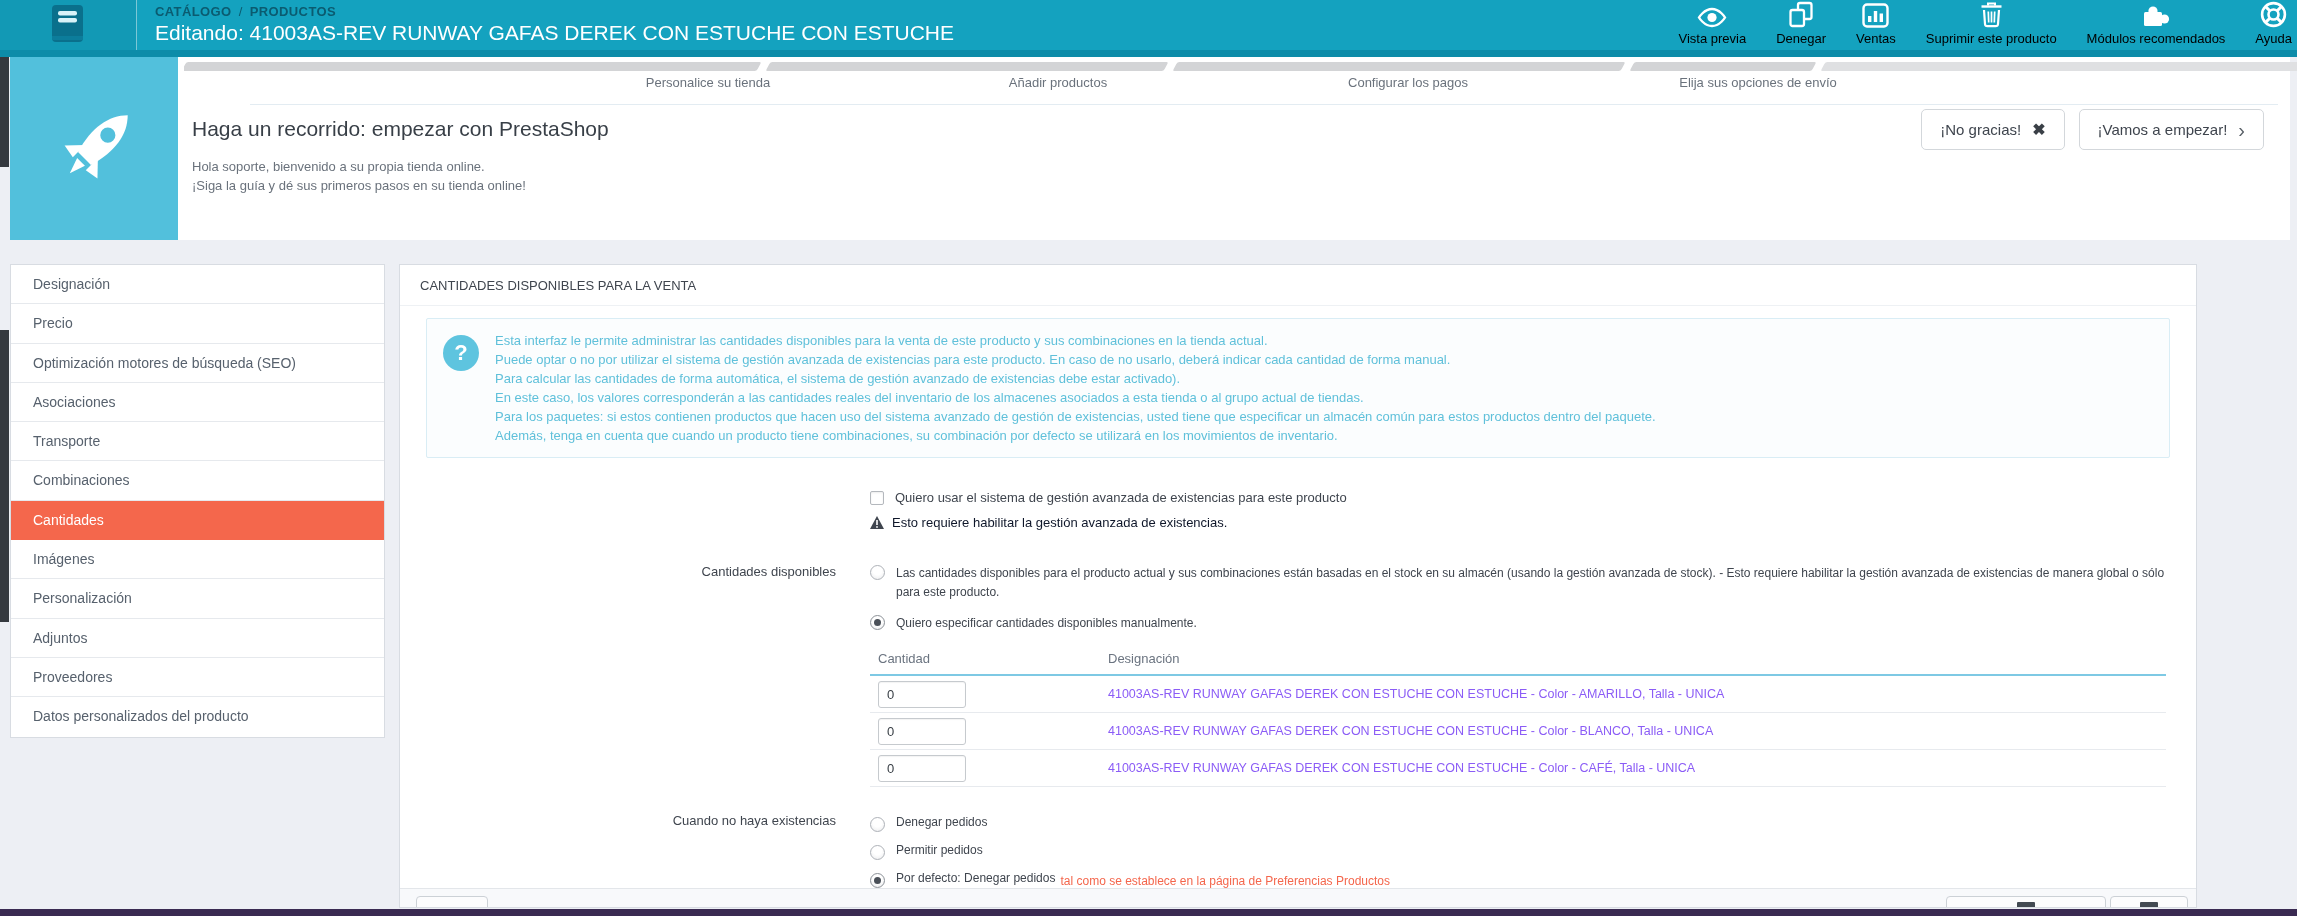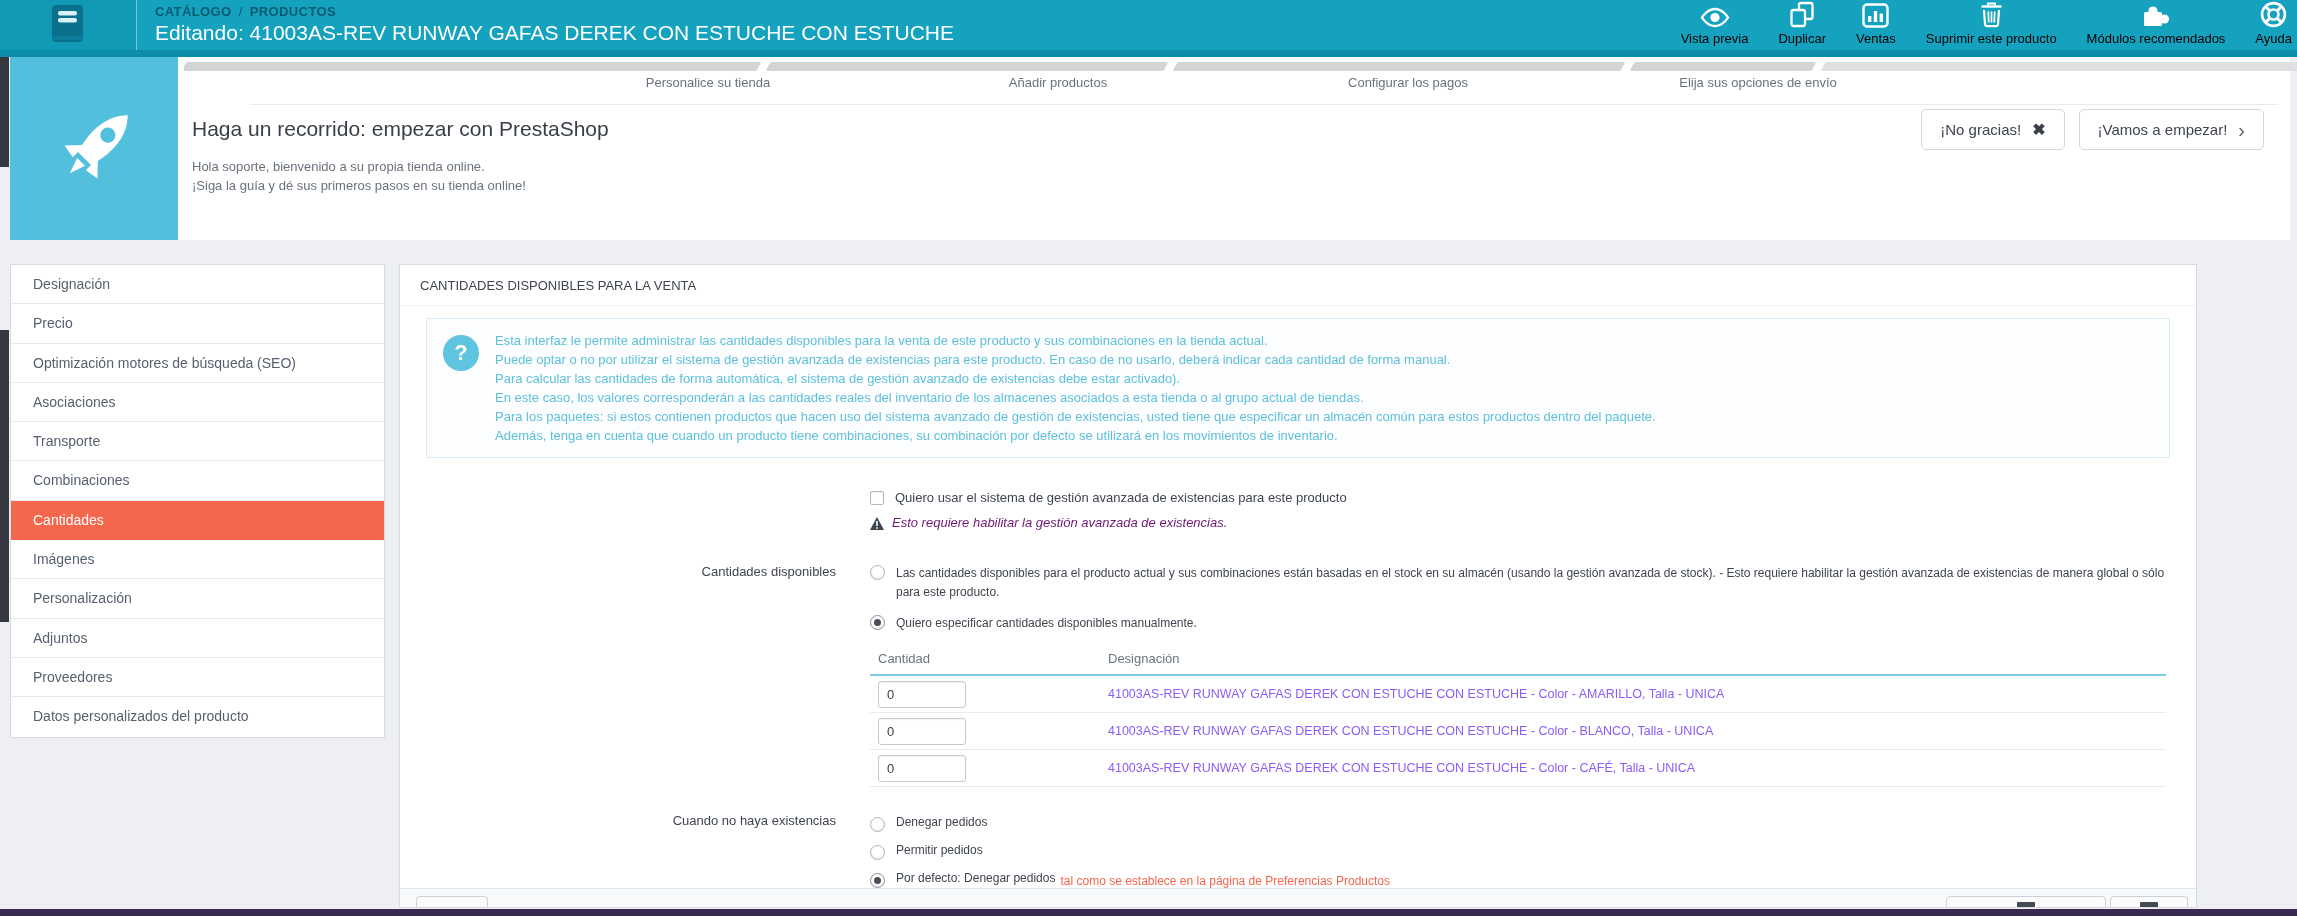--- a/index.html
+++ b/index.html
@@ -63,21 +63,21 @@
     color: #fff; font-size: 22px; font-weight: 700; display: flex; align-items: center;
     justify-content: center; margin-top: 4px; }
   .info-line { font-size: 13px; line-height: 19px; color: #5fc0da; }
   .row { display: flex; }
   .lbl { flex: 0 0 452px; width: 452px; text-align: right; padding-right: 16px; font-size: 13px; color: #3f454e; }
   .ctl { flex: 1; padding-left: 18px; padding-right: 30px; }
   .chk-row { margin-top: 32px; }
   .chk-line { display: flex; align-items: center; font-size: 13px; color: #3f454e; cursor: pointer; }
   .chk { width: 14px; height: 14px; border: 1px solid #b4b8bd; border-radius: 2px; background: #fff;
     box-shadow: inset 0 1px 2px rgba(0,0,0,.08); margin-right: 11px; flex: 0 0 14px; }
-  .warn-line { margin-top: 10px; display: flex; align-items: flex-end; font-size: 13px; font-style: italic; color: #701a75; }
+  .warn-line { margin-top: 10px; display: flex; align-items: center; font-size: 13px; color: #0f172a; }
   .warn-glyph { margin-right: 8px; display: flex; }
   .qty-row { margin-top: 34px; }
   .radio-line { display: flex; align-items: flex-start; margin-bottom: 12px; font-size: 12px; color: #3f454e; cursor: pointer; }
   .radio { flex: 0 0 15px; width: 15px; height: 15px; border-radius: 50%; border: 1px solid #aeb2b8;
     background: radial-gradient(circle at 50% 35%, #fff 40%, #e9eaec); position: relative; margin-right: 11px; margin-top: 1px; }
   .radio.selected { border-color: #8d9298; }
   .radio.selected::after { content: ""; position: absolute; inset: 3px; background: #4a5058; border-radius: 50%; }
   .radio-text { line-height: 19px; max-width: 1360px; }
   .qty-table { margin-top: 18px; }
   .tbl-head { display: flex; padding-bottom: 8px; border-bottom: 2px solid #7ec9e4; font-size: 13px; color: #6b7480; }
@@ -129,21 +129,21 @@
         </span>
         <span class="t-label">Vista previa</span>
       </div>
       <div class="t-action">
         <span class="t-icon">
           <svg width="26" height="27" viewBox="0 0 26 27">
               <rect x="10" y="2" width="13.5" height="16" rx="2" fill="none" stroke="#fff" stroke-width="2.3"></rect>
               <rect x="2.5" y="9" width="13.5" height="16" rx="2" fill="#14a2bf" stroke="#fff" stroke-width="2.3"></rect>
             </svg>
         </span>
-        <span class="t-label">Duplicar</span>
+        <span class="t-label">Denegar</span>
       </div>
       <div class="t-action">
         <span class="t-icon">
           <svg width="27" height="25" viewBox="0 0 27 25">
               <rect x="1.5" y="1.5" width="24" height="22" rx="3.5" fill="none" stroke="#fff" stroke-width="2.4"></rect>
               <rect x="6" y="13" width="3.4" height="6" fill="#fff"></rect>
               <rect x="11.8" y="8" width="3.4" height="11" fill="#fff"></rect>
               <rect x="17.6" y="10.5" width="3.4" height="8.5" fill="#fff"></rect>
             </svg>
         </span>

